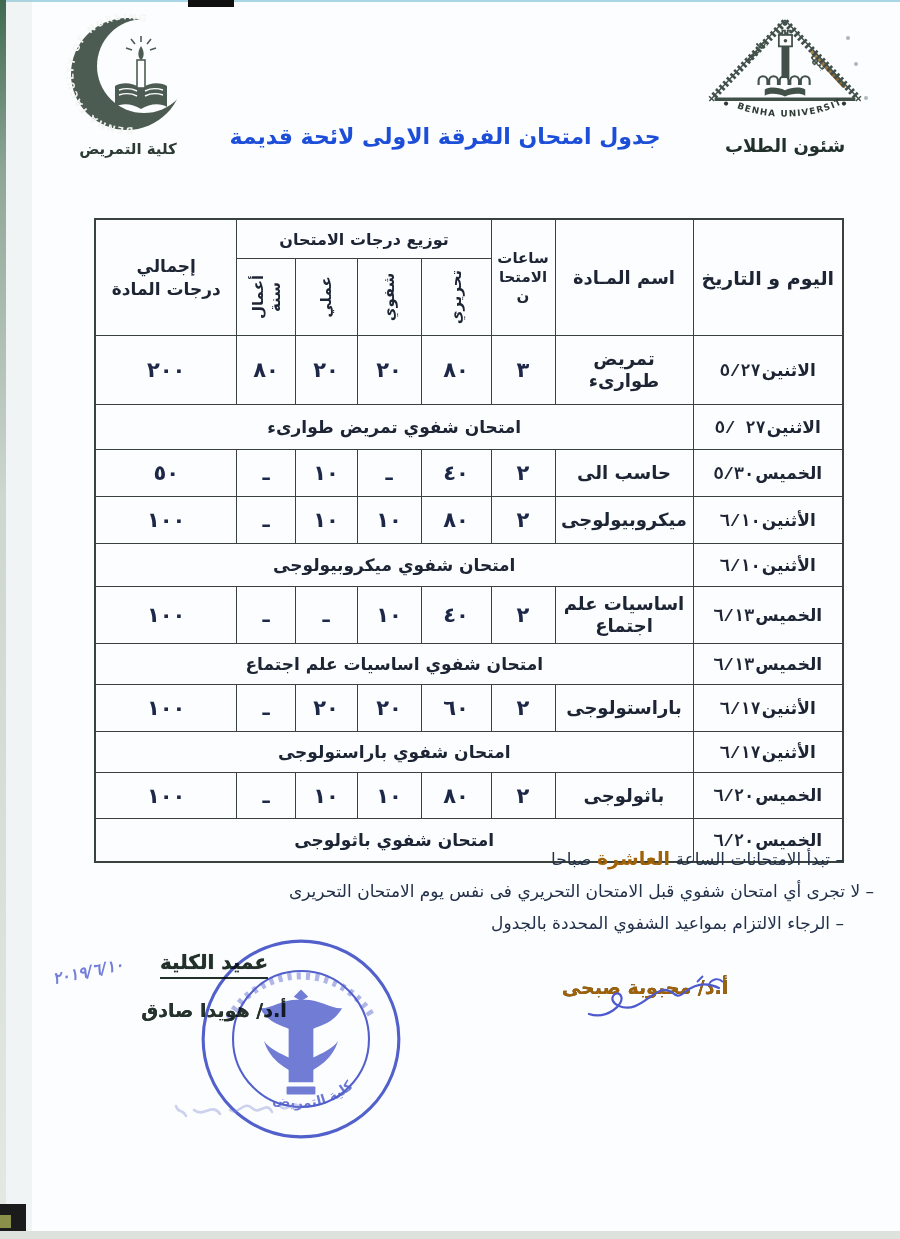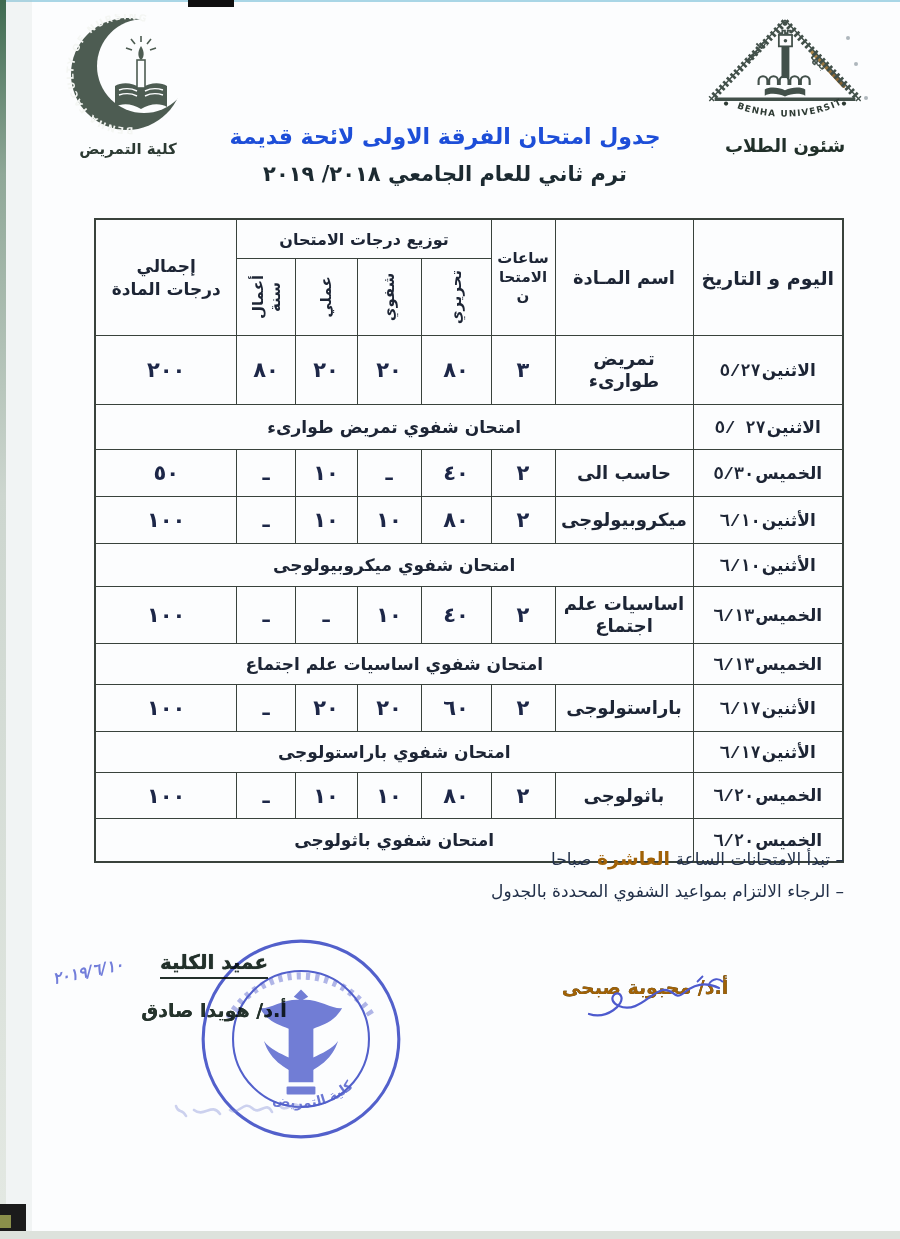--- a/index.html
+++ b/index.html
@@ -149,21 +149,20 @@
       <textPath href="#arcU" startOffset="10">BENHA UNIVERSITY</textPath>
     </text>
     <circle cx="33" cy="101" r="2.4" fill="#2e3b34"></circle>
       <circle cx="167" cy="101" r="2.4" fill="#2e3b34"></circle>
   </svg>
   <div class="uni-caption">شئون الطلاب</div>
 </div>
 
 <div class="title">
   <div class="l1">جدول امتحان  الفرقة الاولى لائحة قديمة</div>
-  <div class="l2">ترم ثاني للعام الجامعي ٢٠١٨/ ٢٠١٩</div>
 </div>
 
 <div class="table-wrap">
 <table>
   <colgroup>
     <col style="width:150px">
         <col style="width:138px">
         <col style="width:64px">
         <col style="width:70px">
     <col style="width:64px">
@@ -280,20 +279,21 @@
     <tr>
       <td class="c-day"><span>الخميس</span><bdo dir="ltr" class="dd">٦/٢٠</bdo></td>
       <td colspan="7" class="c-oral">امتحان شفوي باثولوجى</td>
     </tr>
   </tbody>
 </table>
 </div>
 
 <div class="notes">
   <div class="note"><span>–  تبدأ الامتحانات الساعة </span><b>العاشرة</b><span> صباحا</span></div>
+  <div class="note n2">– لا تجرى أي امتحان شفوي قبل الامتحان التحريري فى نفس يوم الامتحان التحريرى</div>
   <div class="note">– الرجاء الالتزام بمواعيد الشفوي المحددة بالجدول</div>
 </div>
 
 <div class="sig-right">
   <svg width="175" height="52" viewBox="0 0 175 52">
     <path d="M12,40 C30,46 48,30 44,22 C40,14 28,26 42,32 C60,40 74,18 86,16 C98,14 96,28 108,18 C118,10 130,8 142,14" stroke="#4d5ace" stroke-width="2.2" fill="none" stroke-linecap="round"></path>
     <path d="M120,8 L126,2 M132,10 C136,4 142,4 146,8" stroke="#4d5ace" stroke-width="1.8" fill="none"></path>
   </svg>
   <div class="n">أ.د/ محبوبة صبحى</div>
 </div>

